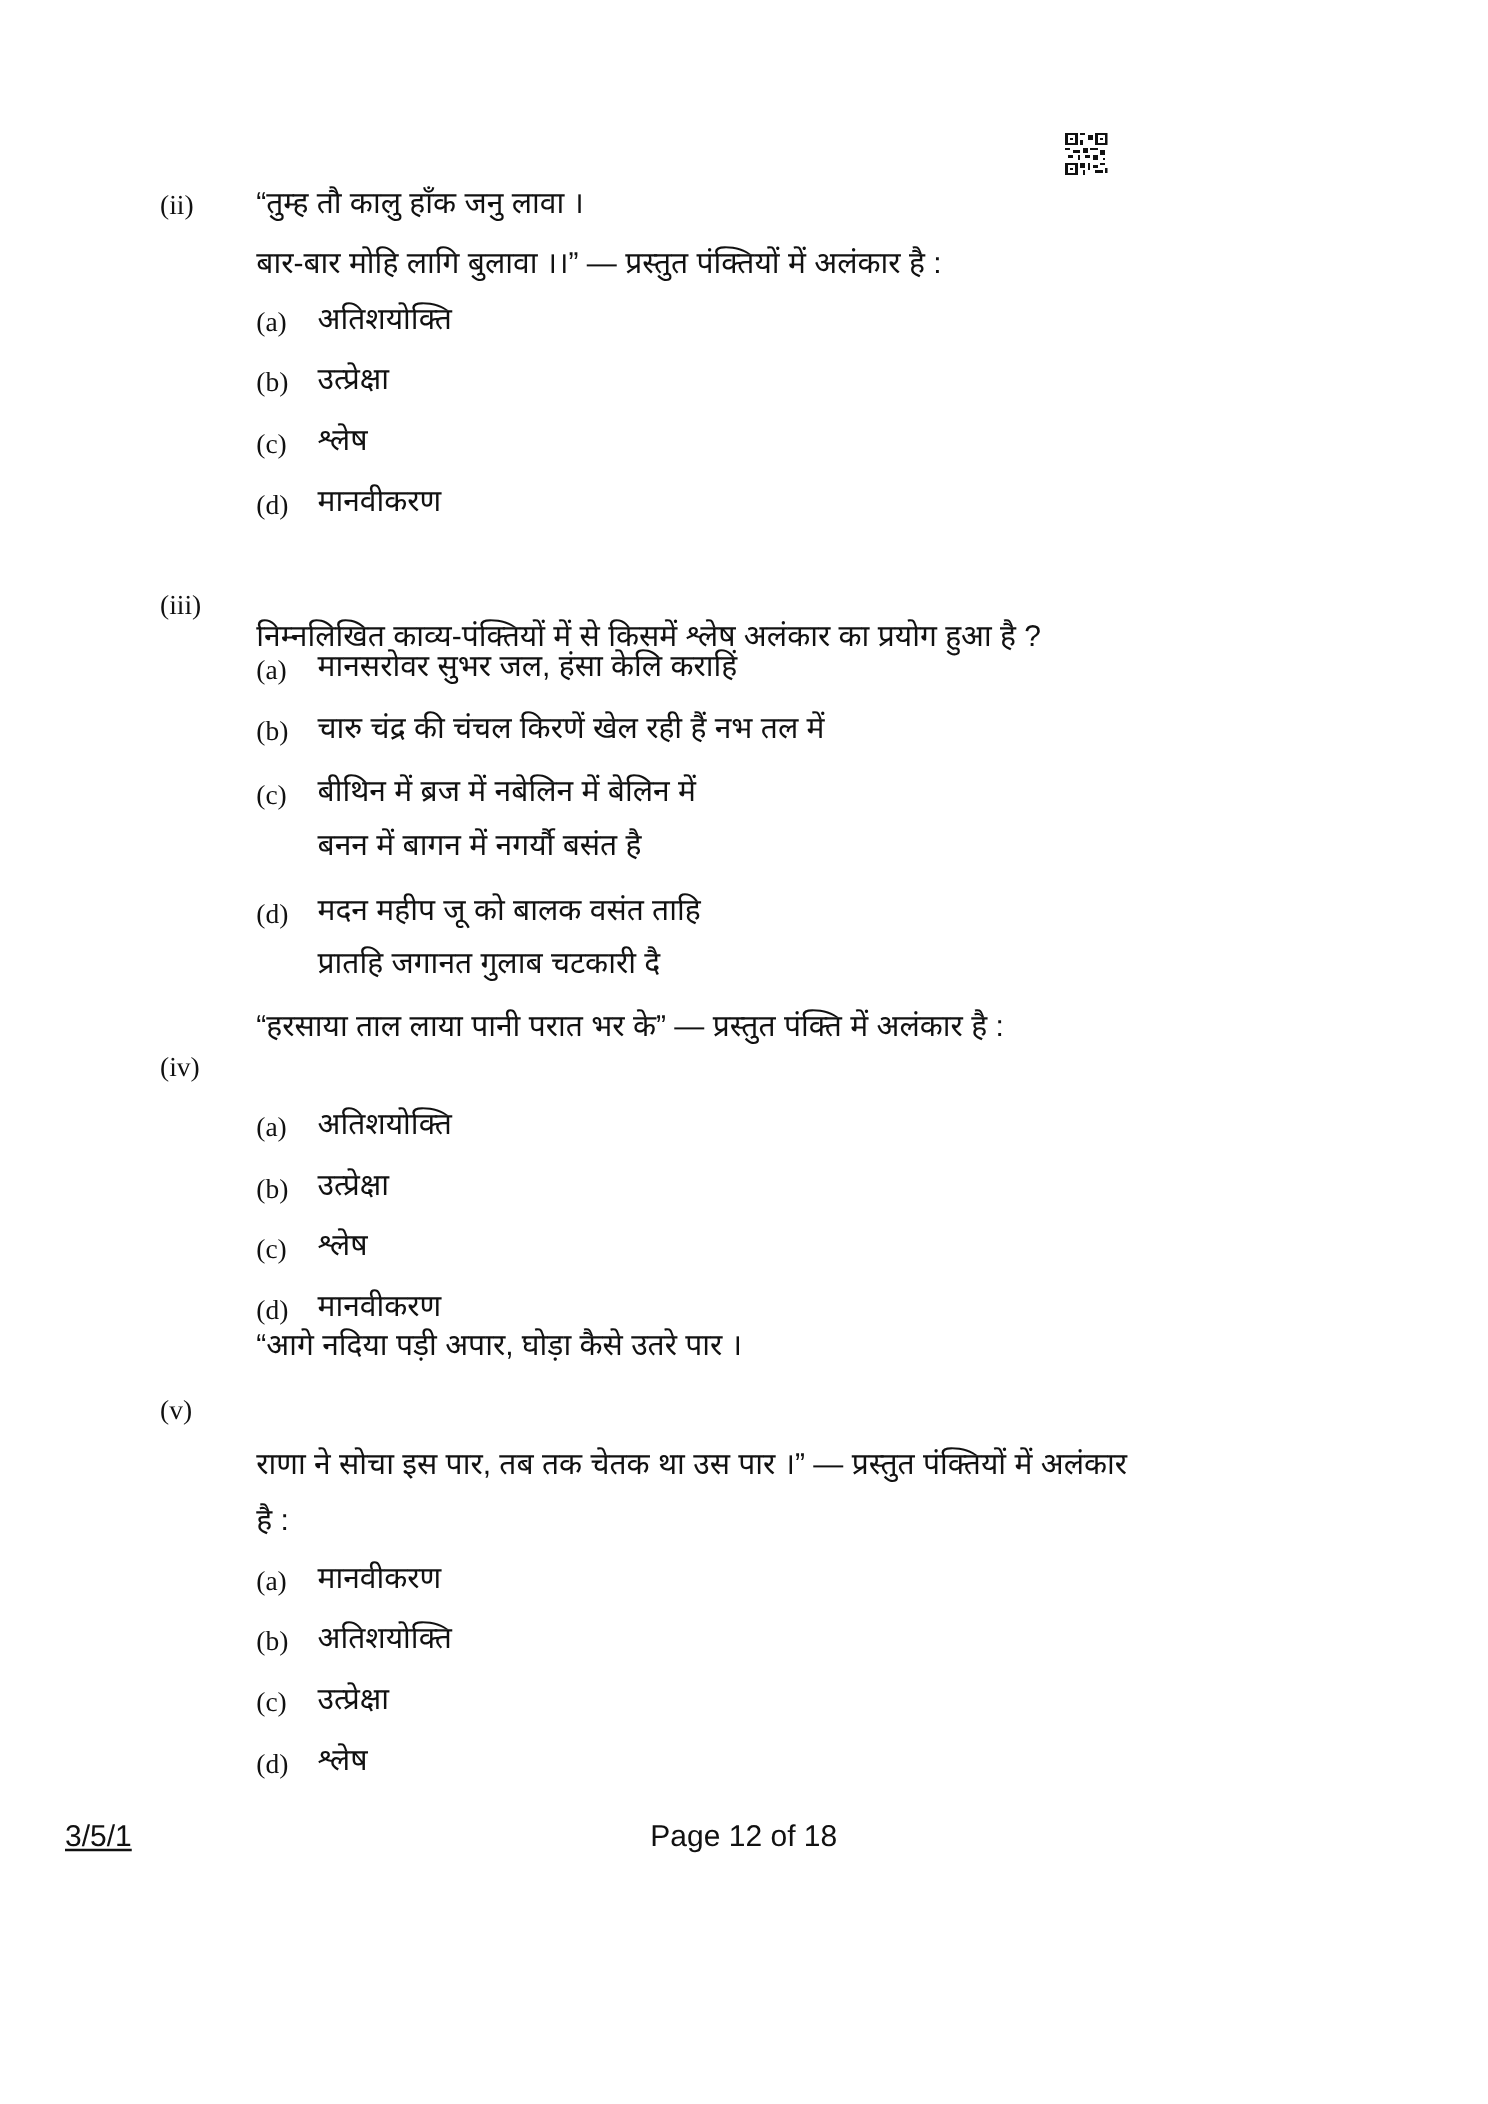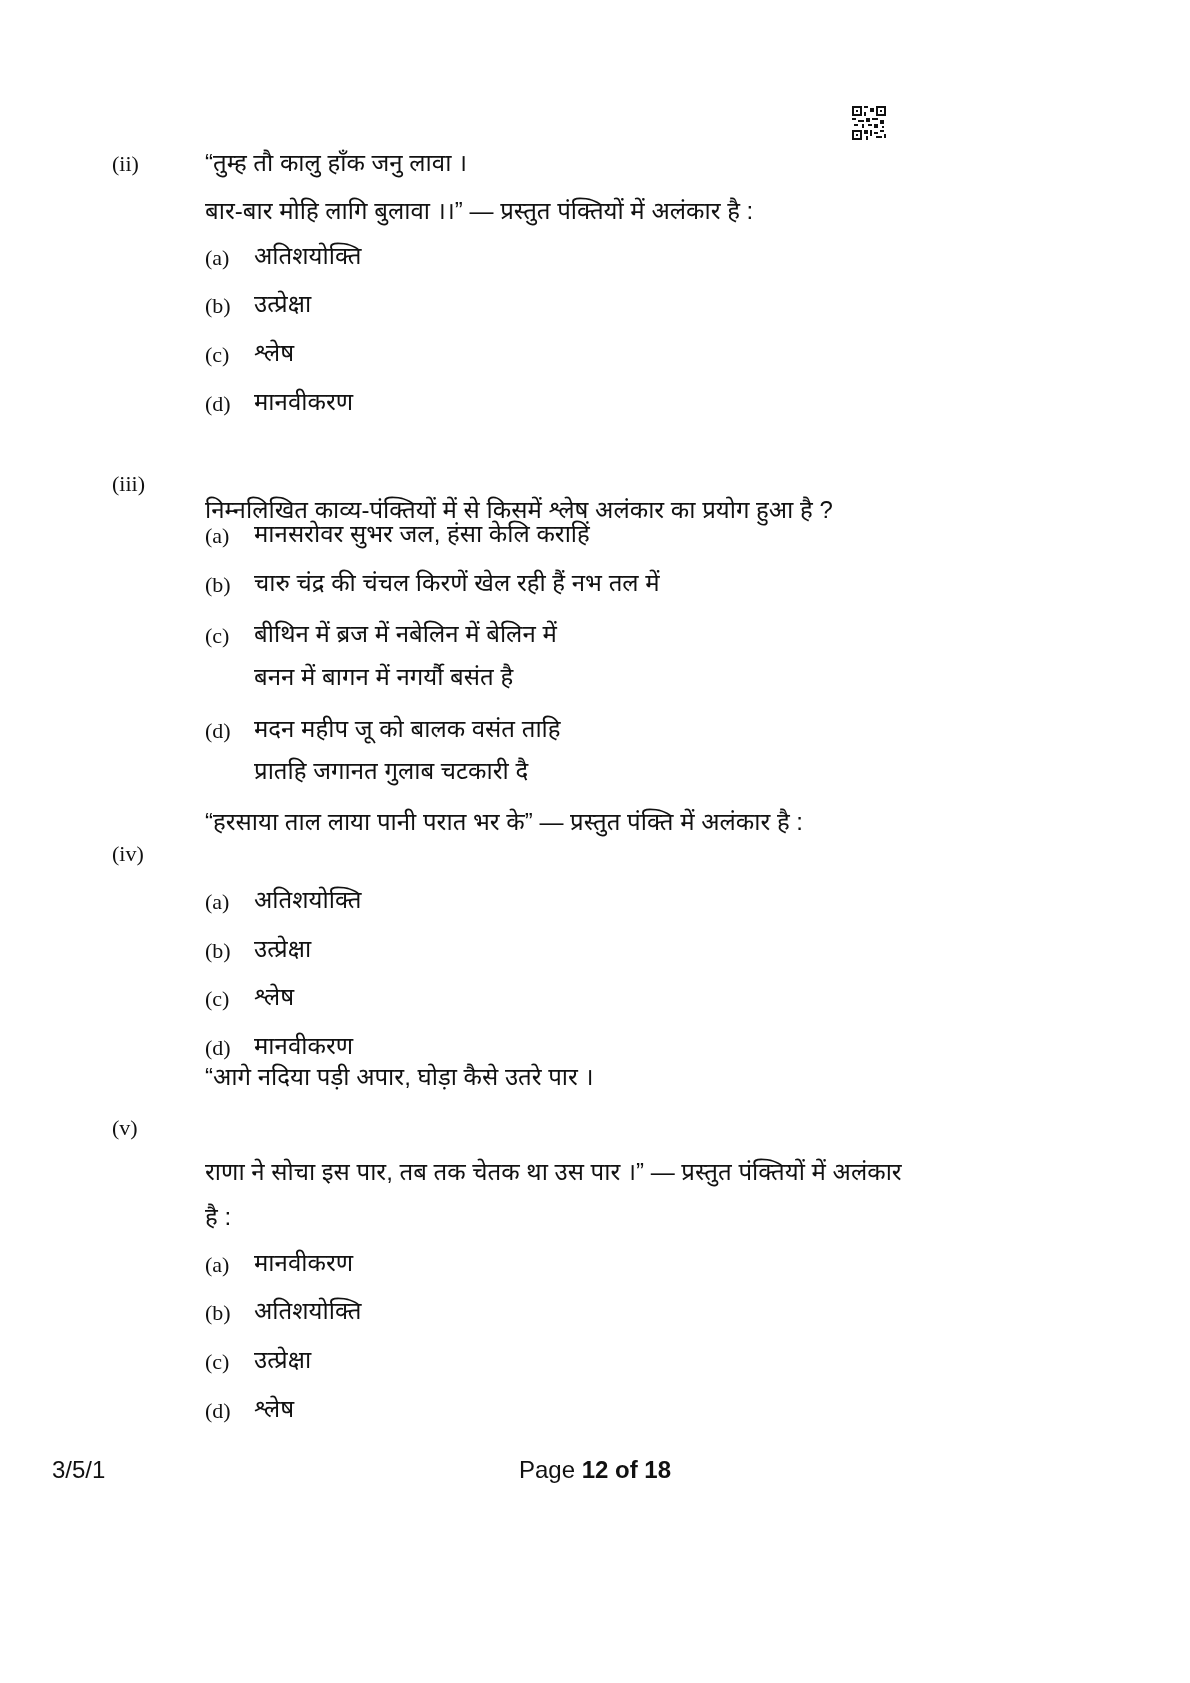--- a/index.html
+++ b/index.html
@@ -5,44 +5,45 @@
   html, body { margin: 0; padding: 0; background: #ffffff; }
   body {
     width: 1190px; height: 1683px; position: relative; overflow: hidden;
     font-family: "DejaVu Serif", "Liberation Serif", serif;
     color: #111111;
   }
   .qr {
     position: absolute; left: 852px; top: 106px; width: 34px; height: 34px;
   }
   .qnum {
-    position: absolute; left: 112px; font-size: 22px;
+    position: absolute; left: 128px; font-size: 22px;
     font-family: "Liberation Serif", "DejaVu Serif", serif;
   }
   .line {
     position: absolute; font-size: 24px; white-space: nowrap;
     font-family: "Liberation Sans", "DejaVu Sans", sans-serif;
     line-height: 30px;
   }
   .qtext { left: 205px; }
   .opt-letter {
     position: absolute; left: 205px; font-size: 22px;
     font-family: "Liberation Serif", "DejaVu Serif", serif;
     line-height: 30px;
   }
   .opt-text { left: 254px; }
   .footer-code {
     position: absolute; left: 52px; top: 1456px; font-size: 24px;
     font-family: "Liberation Sans", "DejaVu Sans", sans-serif;
+    text-decoration: underline;
   }
   .footer-page {
     position: absolute; left: 0; width: 1190px; top: 1456px; text-align: center;
     font-size: 24px; font-family: "Liberation Sans", "DejaVu Sans", sans-serif;
   }
-  .footer-page b { font-weight: bold; }
+  .footer-page b { font-weight: normal; }
 </style>
 </head>
 <body>
 
 <svg class="qr" viewBox="0 0 17 17" shape-rendering="crispEdges">
   <rect x="0" y="0" width="17" height="17" fill="#fff"></rect>
   <rect x="0" y="0" width="5" height="5" fill="#111"></rect>
     <rect x="1" y="1" width="3" height="3" fill="#fff"></rect>
     <rect x="2" y="2" width="1" height="1" fill="#111"></rect>
   <rect x="12" y="0" width="5" height="5" fill="#111"></rect>

